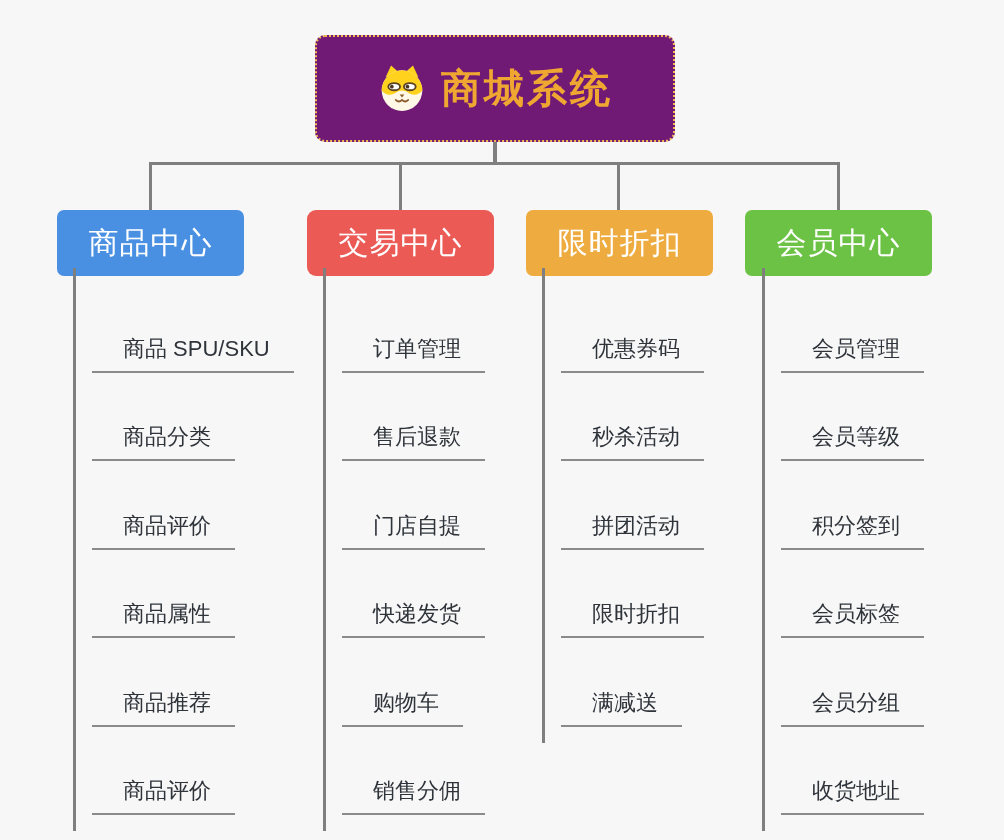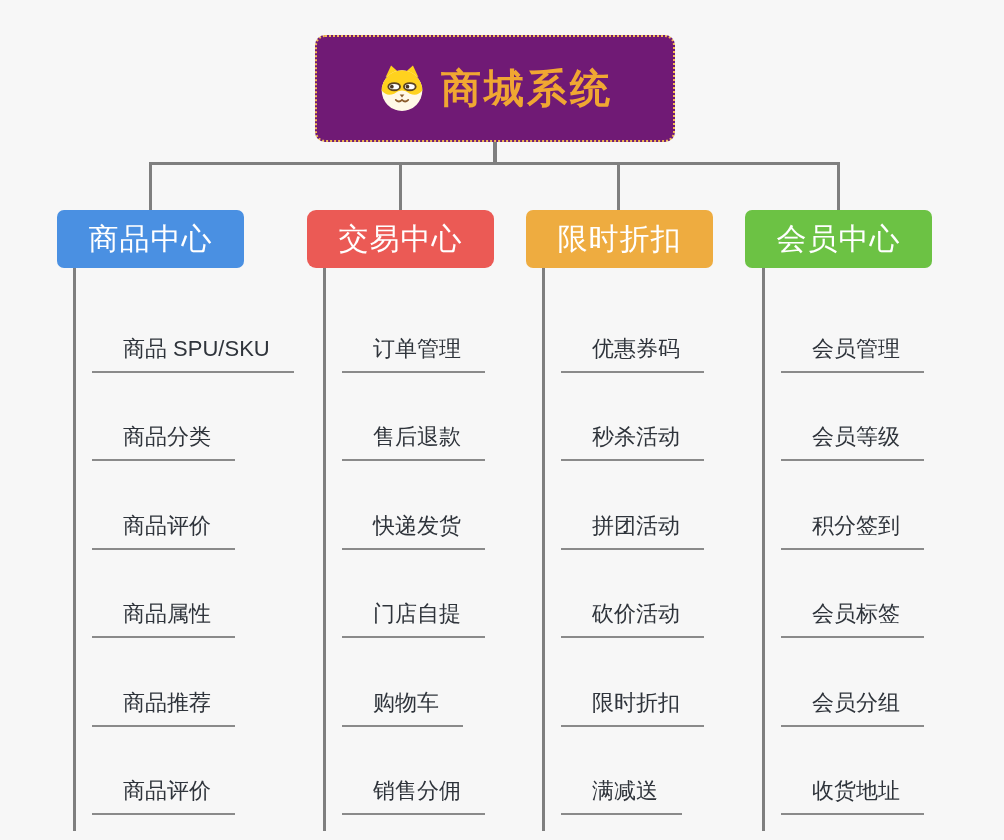--- a/index.html
+++ b/index.html
@@ -18,21 +18,21 @@
 
   
   .root{position:absolute;left:315px;top:35px;width:360px;height:107px;
         background:#701a75;border:2px dotted #f3bb54;border-radius:10px;
         box-sizing:border-box;display:flex;align-items:center;justify-content:center;gap:14px;
         cursor:pointer;}
   .root-title{font-size:40px;font-weight:600;color:#f0a732;letter-spacing:3px;}
   .dog{width:50px;height:50px;display:inline-flex;}
 
   
-  .header{position:absolute;top:210px;width:187px;height:58px;border-radius:7px;
+  .header{position:absolute;top:210px;width:187px;height:66px;border-radius:7px;
           color:#ffffff;font-size:30px;display:flex;align-items:center;justify-content:center;
           letter-spacing:1px;cursor:pointer;}
   .h-0{left:57px;}
   .h-1{left:307px;border-radius:9px;}
   .h-2{left:526px;}
   .h-3{left:745px;}
 
   
   .col{position:absolute;top:268px;margin:0;padding:16px;list-style:none;
        border-left:3px solid #7f7f7f;}
@@ -84,31 +84,30 @@
     <li>商品分类</li>
     <li>商品评价</li>
     <li>商品属性</li>
     <li>商品推荐</li>
     <li>商品评价</li>
   </ul>
 
   <ul class="col col-1">
     <li>订单管理</li>
     <li>售后退款</li>
+    <li>门店自提</li>
     <li>快递发货</li>
-    <li>门店自提</li>
     <li>购物车</li>
     <li>销售分佣</li>
   </ul>
 
   <ul class="col col-2">
     <li>优惠券码</li>
     <li>秒杀活动</li>
     <li>拼团活动</li>
-    <li>砍价活动</li>
     <li>限时折扣</li>
     <li>满减送</li>
   </ul>
 
   <ul class="col col-3">
     <li>会员管理</li>
     <li>会员等级</li>
     <li>积分签到</li>
     <li>会员标签</li>
     <li>会员分组</li>

